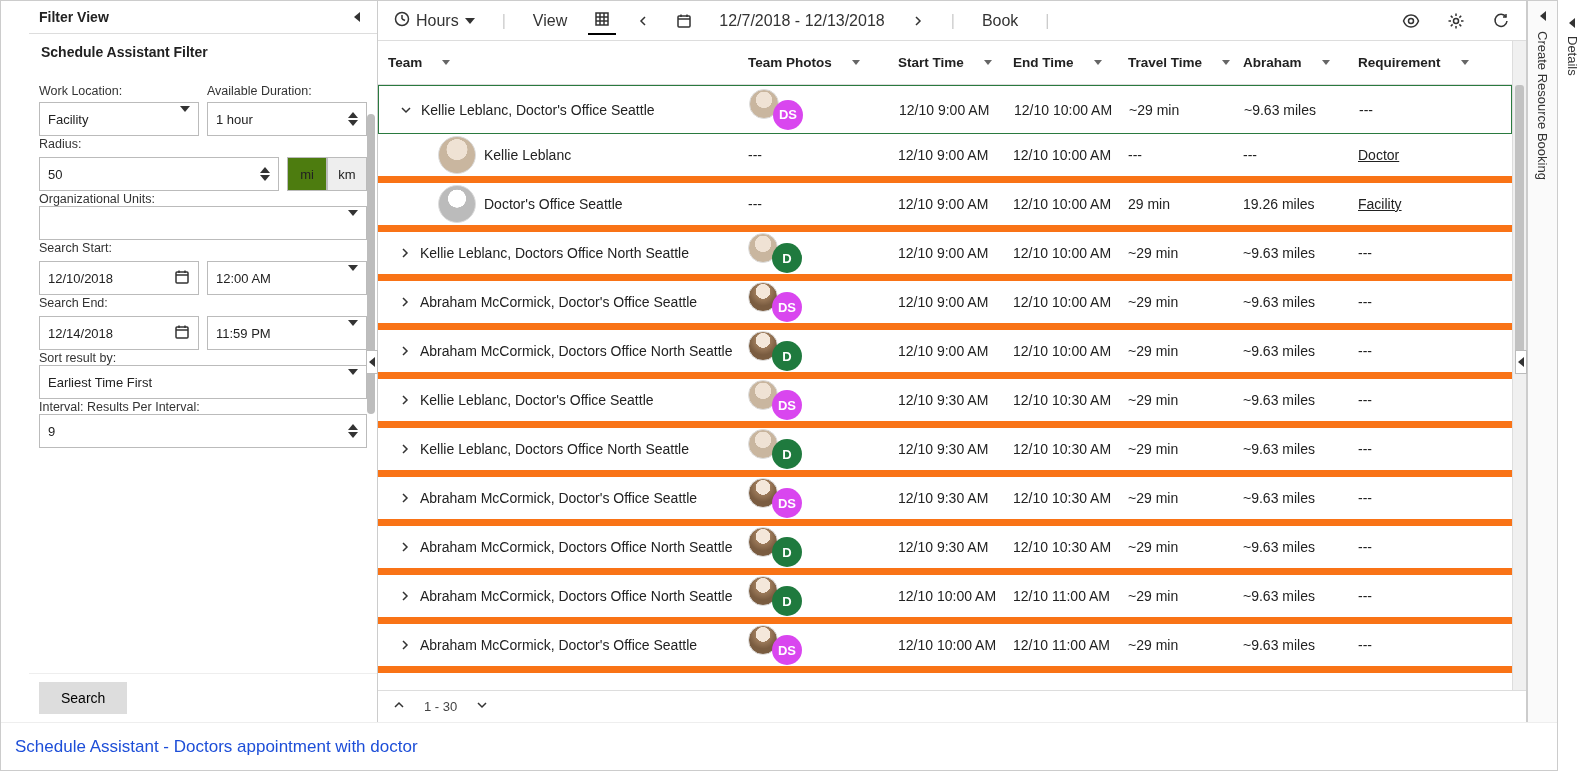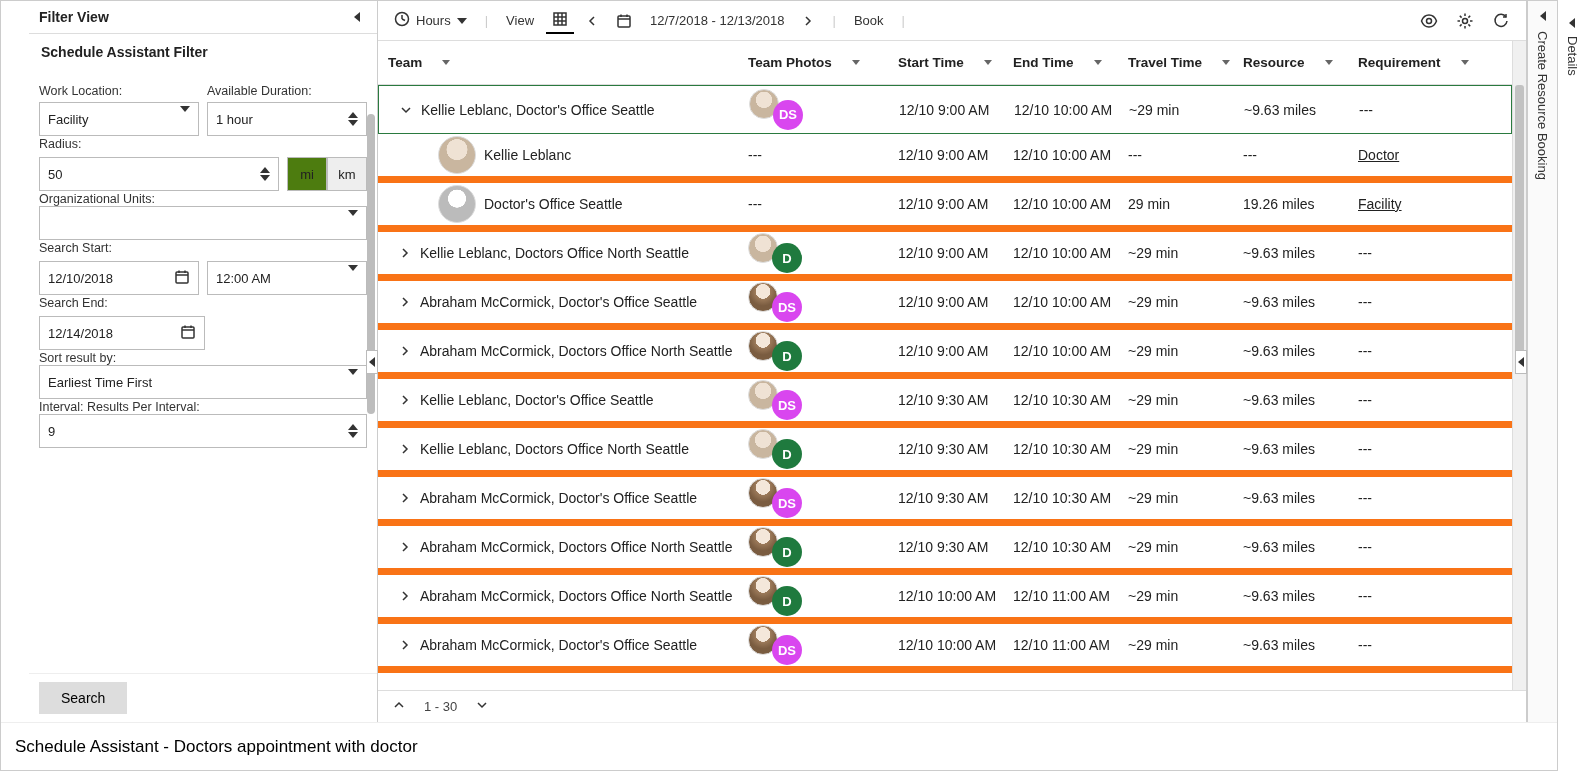--- a/index.html
+++ b/index.html
@@ -30,21 +30,21 @@
 
   .unit-toggle { display:flex; }
   .unit-btn { width:40px; height:34px; border:1px solid #bbb; display:flex;align-items:center;justify-content:center; font-size:13px; background:#eee; }
   .unit-btn.active { background:#4d7c0f; }
 
   .search-btn-row { display:flex; justify-content:flex-start; padding:8px 10px; border-top:1px solid #eee;}
   .search-btn { background:#ddd; border:none; padding:8px 22px; font-size:14px; }
 
   
   .center { flex:1; display:flex; flex-direction:column; border-right:1px solid #ccc; position:relative; }
-  .toolbar { height:40px; border-bottom:1px solid #ddd; display:flex; align-items:center; padding:0 10px; gap:6px; color:#333; font-size:13px; }
+  .toolbar { height:40px; border-bottom:1px solid #ddd; display:flex; align-items:center; padding:0 10px; gap:15px; color:#333; font-size:16px; }
   .tb-sep { color:#ccc; padding:0 6px; }
   .tb-item { display:flex; align-items:center; gap:6px; padding:4px 6px; }
   .icon-btn { width:20px; height:20px; display:inline-flex; align-items:center; justify-content:center; }
   .tb-active { border-bottom:2px solid #000; padding-bottom:2px;}
   .tb-spacer { flex:1; }
 
   .results-wrap { flex:1; overflow:hidden; position:relative; display:flex;}
   .results-table { flex:1; overflow-y:auto; }
   .thead { display:flex; border-bottom:1px solid #ddd; height:44px; align-items:center; font-weight:600; font-size:13.5px; }
   .col-team   { width:370px; padding-left:10px;}
@@ -83,21 +83,21 @@
   .panel-handle { position:absolute; right:-1px; top:50%; transform:translateY(-50%); width:12px; height:24px; background:#fff; border:1px solid #bbb; display:flex;align-items:center;justify-content:center; z-index:5;}
 
   
   .right-rail { width:30px; border-left:1px solid #ccc; display:flex; flex-direction:column; align-items:center; padding-top:10px; background:#fafafa;}
   .vtext { writing-mode: vertical-rl; font-size:13px; color:#333; }
 
   
   .details-rail { width:28px; display:flex; flex-direction:column; align-items:center; padding-top:18px;}
   .app-outer { display:flex; width:1586px;}
 
-  .footer-bar { height:48px; display:flex; align-items:center; padding:0 14px; font-size:17px; color:#000000; border-top:1px solid #eee;}
+  .footer-bar { height:48px; display:flex; align-items:center; padding:0 14px; font-size:17px; color:#1d4ed8; border-top:1px solid #eee;}
 
   
   svg { stroke:#333; fill:none; stroke-width:1.5; }
 </style>
 </head>
 <body>
 
 <div class="app-outer">
 <div class="app">
   <div class="main-area">
@@ -173,20 +173,24 @@
         <span class="field-label">Search End:</span>
         <div class="field-row">
           <div class="control small">
             <span>12/14/2018</span>
             <span><svg width="16" height="16" viewBox="0 0 16 16">
                     <rect x="2" y="3" width="12" height="11" rx="1"></rect>
                     <line x1="2" y1="6" x2="14" y2="6"></line>
                     <line x1="5" y1="1.5" x2="5" y2="4"></line>
                     <line x1="11" y1="1.5" x2="11" y2="4"></line>
                   </svg></span>
+          </div>
+          <div class="control small">
+            <span>11:59 PM</span>
+            <span class="caret"><span class="caret-down"></span></span>
           </div>
         </div>
 
         <span class="field-label">Sort result by:</span>
         <div class="control">
           <span>Earliest Time First</span>
           <span class="caret"><span class="caret-down"></span></span>
         </div>
 
         <span class="field-label">Interval:</span>
@@ -294,21 +298,21 @@
                 </div>
             <div class="col-end hdr">
                   <span>End Time</span>
                   <span class="sort-caret"></span>
                 </div>
             <div class="col-travel hdr">
                   <span>Travel Time</span>
                   <span class="sort-caret"></span>
                 </div>
             <div class="col-dist hdr">
-                  <span>Resource</span>
+                  <span>Abraham</span>
                   <span class="sort-caret"></span>
                 </div>
             <div class="col-req hdr">
                   <span>Requirement</span>
                   <span class="sort-caret"></span>
                 </div>
           </div>
 
         <div class="row selected">
                 <div class="col-team">

